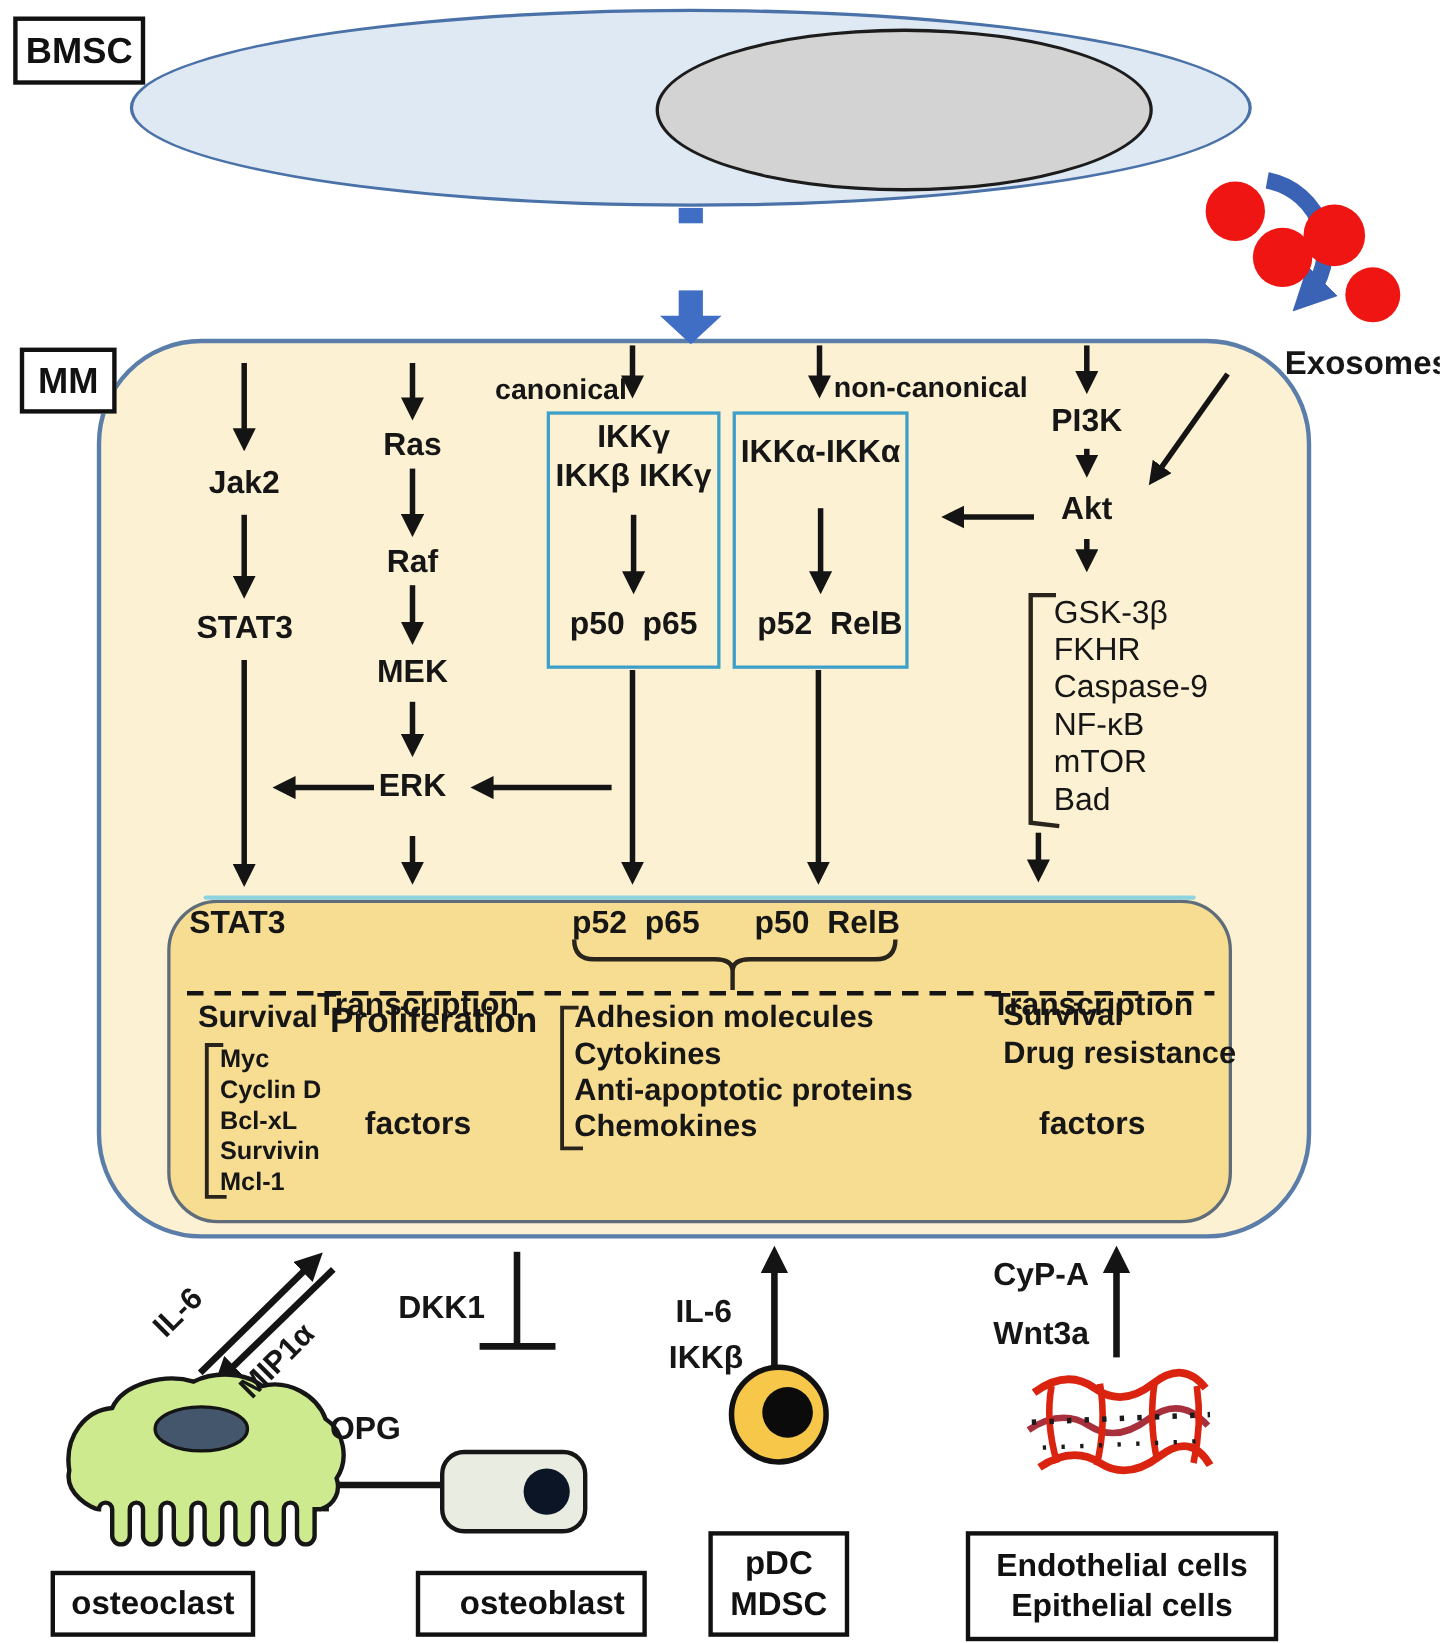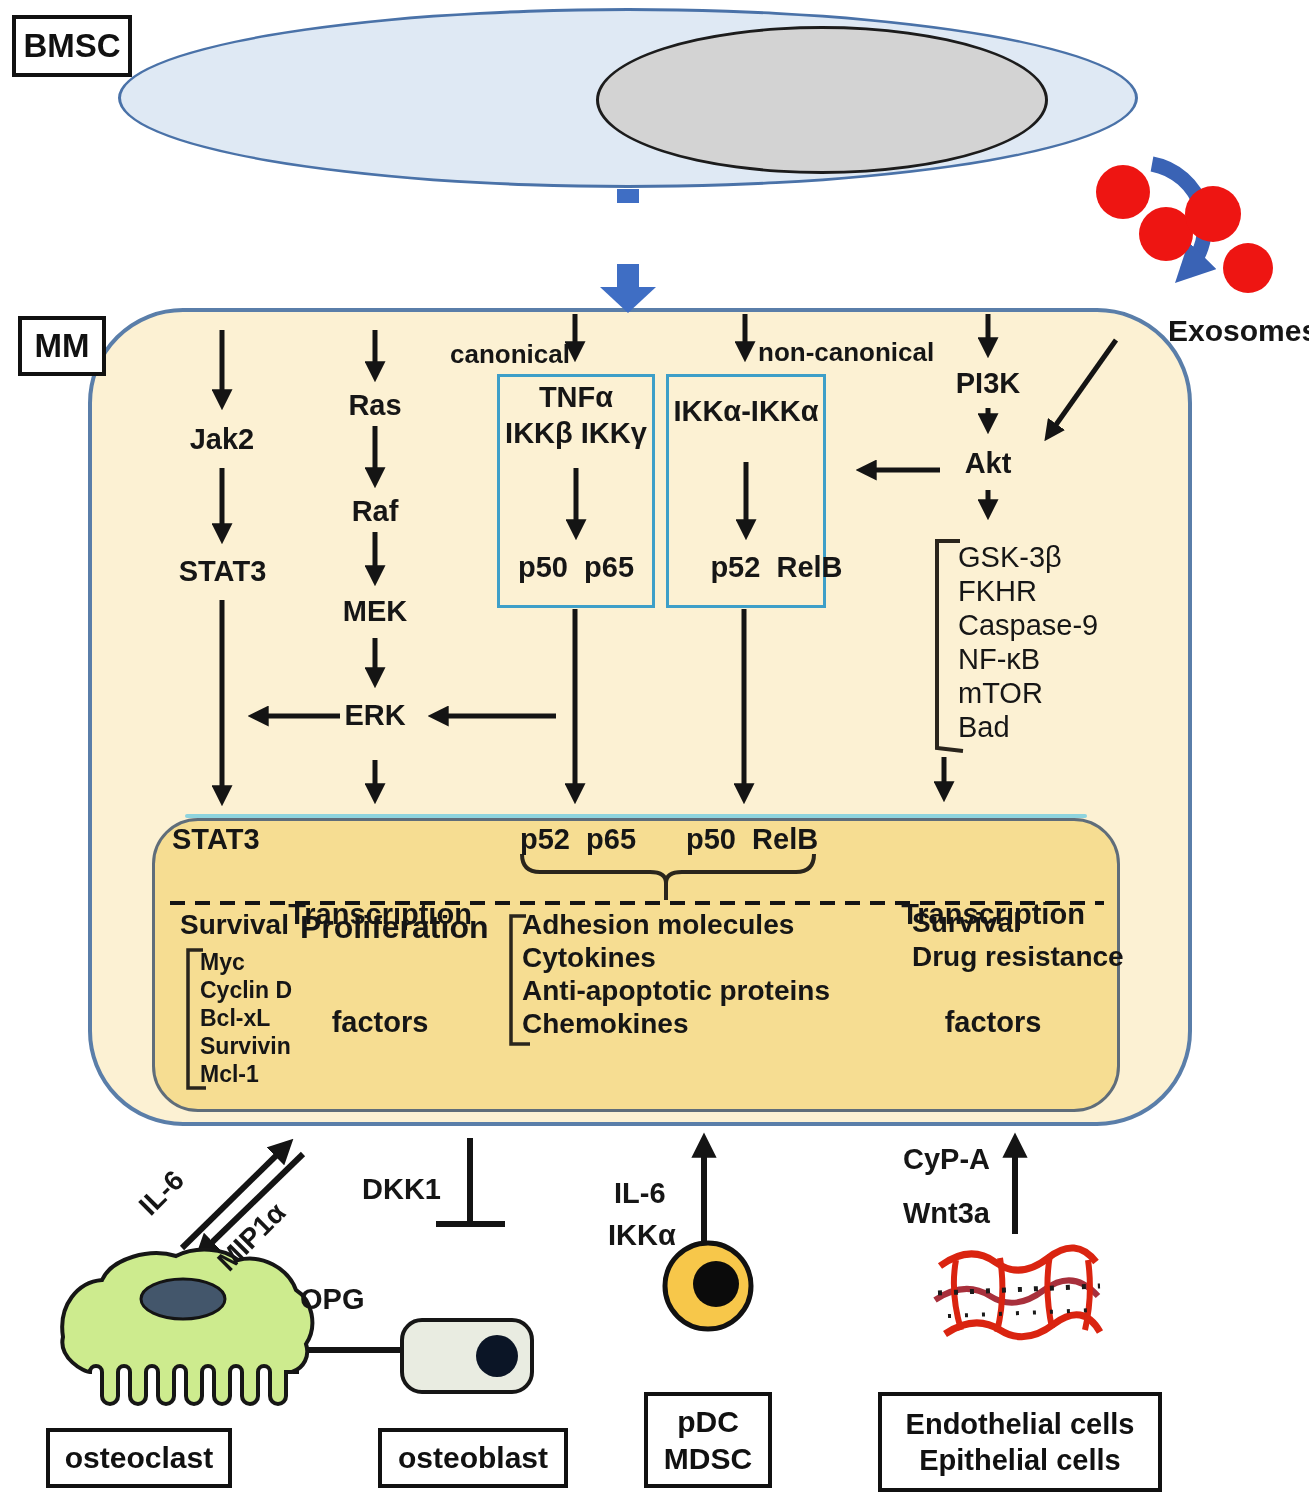--- a/index.html
+++ b/index.html
@@ -163,27 +163,27 @@
 
   <div class="lbl c txt" style="left:172px;top:424px;width:100px;z-index:4;">Jak2</div>
   <div class="lbl c txt" style="left:165px;top:556px;width:115px;z-index:4;">STAT3</div>
 
   <div class="lbl c txt" style="left:340px;top:390px;width:70px;z-index:4;">Ras</div>
   <div class="lbl c txt" style="left:340px;top:496px;width:70px;z-index:4;">Raf</div>
   <div class="lbl c txt" style="left:335px;top:596px;width:80px;z-index:4;">MEK</div>
   <div class="lbl c txt" style="left:335px;top:700px;width:80px;z-index:4;">ERK</div>
 
   <div class="lbl small txt" style="left:450px;top:328px;z-index:4;">canonical</div>
-  <div class="lbl c txt" style="left:502px;top:382px;width:148px;z-index:4;">TNFα</div>
+  <div class="lbl c txt" style="left:502px;top:382px;width:148px;z-index:4;">IKKγ</div>
   <div class="lbl c txt" style="left:502px;top:418px;width:148px;z-index:4;">IKKβ IKKγ</div>
   <div class="lbl c txt" style="left:502px;top:552px;width:148px;z-index:4;">p50  p65</div>
 
   <div class="lbl small txt" style="left:758px;top:326px;z-index:4;">non-canonical</div>
   <div class="lbl c txt" style="left:670px;top:396px;width:152px;z-index:4;">IKKα-IKKα</div>
-  <div class="lbl c txt" style="left:670px;top:552px;width:169px;z-index:4;padding-left:22px;">p52  RelB</div>
+  <div class="lbl c txt" style="left:670px;top:552px;width:169px;z-index:4;">p52  RelB</div>
 
   <div class="lbl c txt" style="left:948px;top:368px;width:80px;z-index:4;">PI3K</div>
   <div class="lbl c txt" style="left:953px;top:448px;width:70px;z-index:4;">Akt</div>
   <div class="listcol txt" style="left:958px;top:540px;font-size:29px;font-weight:500;line-height:34px;z-index:4;">
     <div>GSK-3β</div>
     <div>FKHR</div>
     <div>Caspase-9</div>
     <div>NF-κB</div>
     <div>mTOR</div>
     <div>Bad</div>
@@ -217,28 +217,28 @@
     <div>Chemokines</div>
   </div>
   <div class="lbl b txt" style="left:912px;top:908px;font-size:28px;z-index:4;">Survival</div>
   <div class="lbl b txt" style="left:912px;top:942px;font-size:28px;z-index:4;">Drug resistance</div>
 
   <div class="lbl c rot txt" style="left:122px;top:1178px;width:80px;font-size:28px;z-index:4;">IL-6</div>
   <div class="lbl c rot txt" style="left:196px;top:1222px;width:112px;font-size:28px;z-index:4;">MIP1α</div>
   <div class="lbl txt" style="left:300px;top:1284px;z-index:4;">OPG</div>
   <div class="lbl txt" style="left:362px;top:1174px;z-index:4;">DKK1</div>
   <div class="lbl txt" style="left:614px;top:1178px;z-index:4;">IL-6</div>
-  <div class="lbl txt" style="left:608px;top:1220px;z-index:4;">IKKα</div>
+  <div class="lbl txt" style="left:608px;top:1220px;z-index:4;">IKKβ</div>
   <div class="lbl txt" style="left:903px;top:1144px;z-index:4;">CyP-A</div>
   <div class="lbl txt" style="left:903px;top:1198px;z-index:4;">Wnt3a</div>
 
   <div class="boxlabel txt" style="left:46px;top:1428px;width:178px;height:52px;">
     <span>osteoclast</span>
   </div>
-  <div class="boxlabel txt" style="left:378px;top:1428px;width:182px;height:52px;">
+  <div class="boxlabel txt" style="left:378px;top:1428px;width:182px;height:52px;padding-left:20px;">
     <span>osteoblast</span>
   </div>
   <div class="boxlabel txt" style="left:644px;top:1392px;width:120px;height:88px;">
     <div>pDC</div>
     <div>MDSC</div>
   </div>
   <div class="boxlabel txt" style="left:878px;top:1392px;width:276px;height:92px;font-size:29px;">
     <div>Endothelial cells</div>
     <div>Epithelial cells</div>
   </div>

